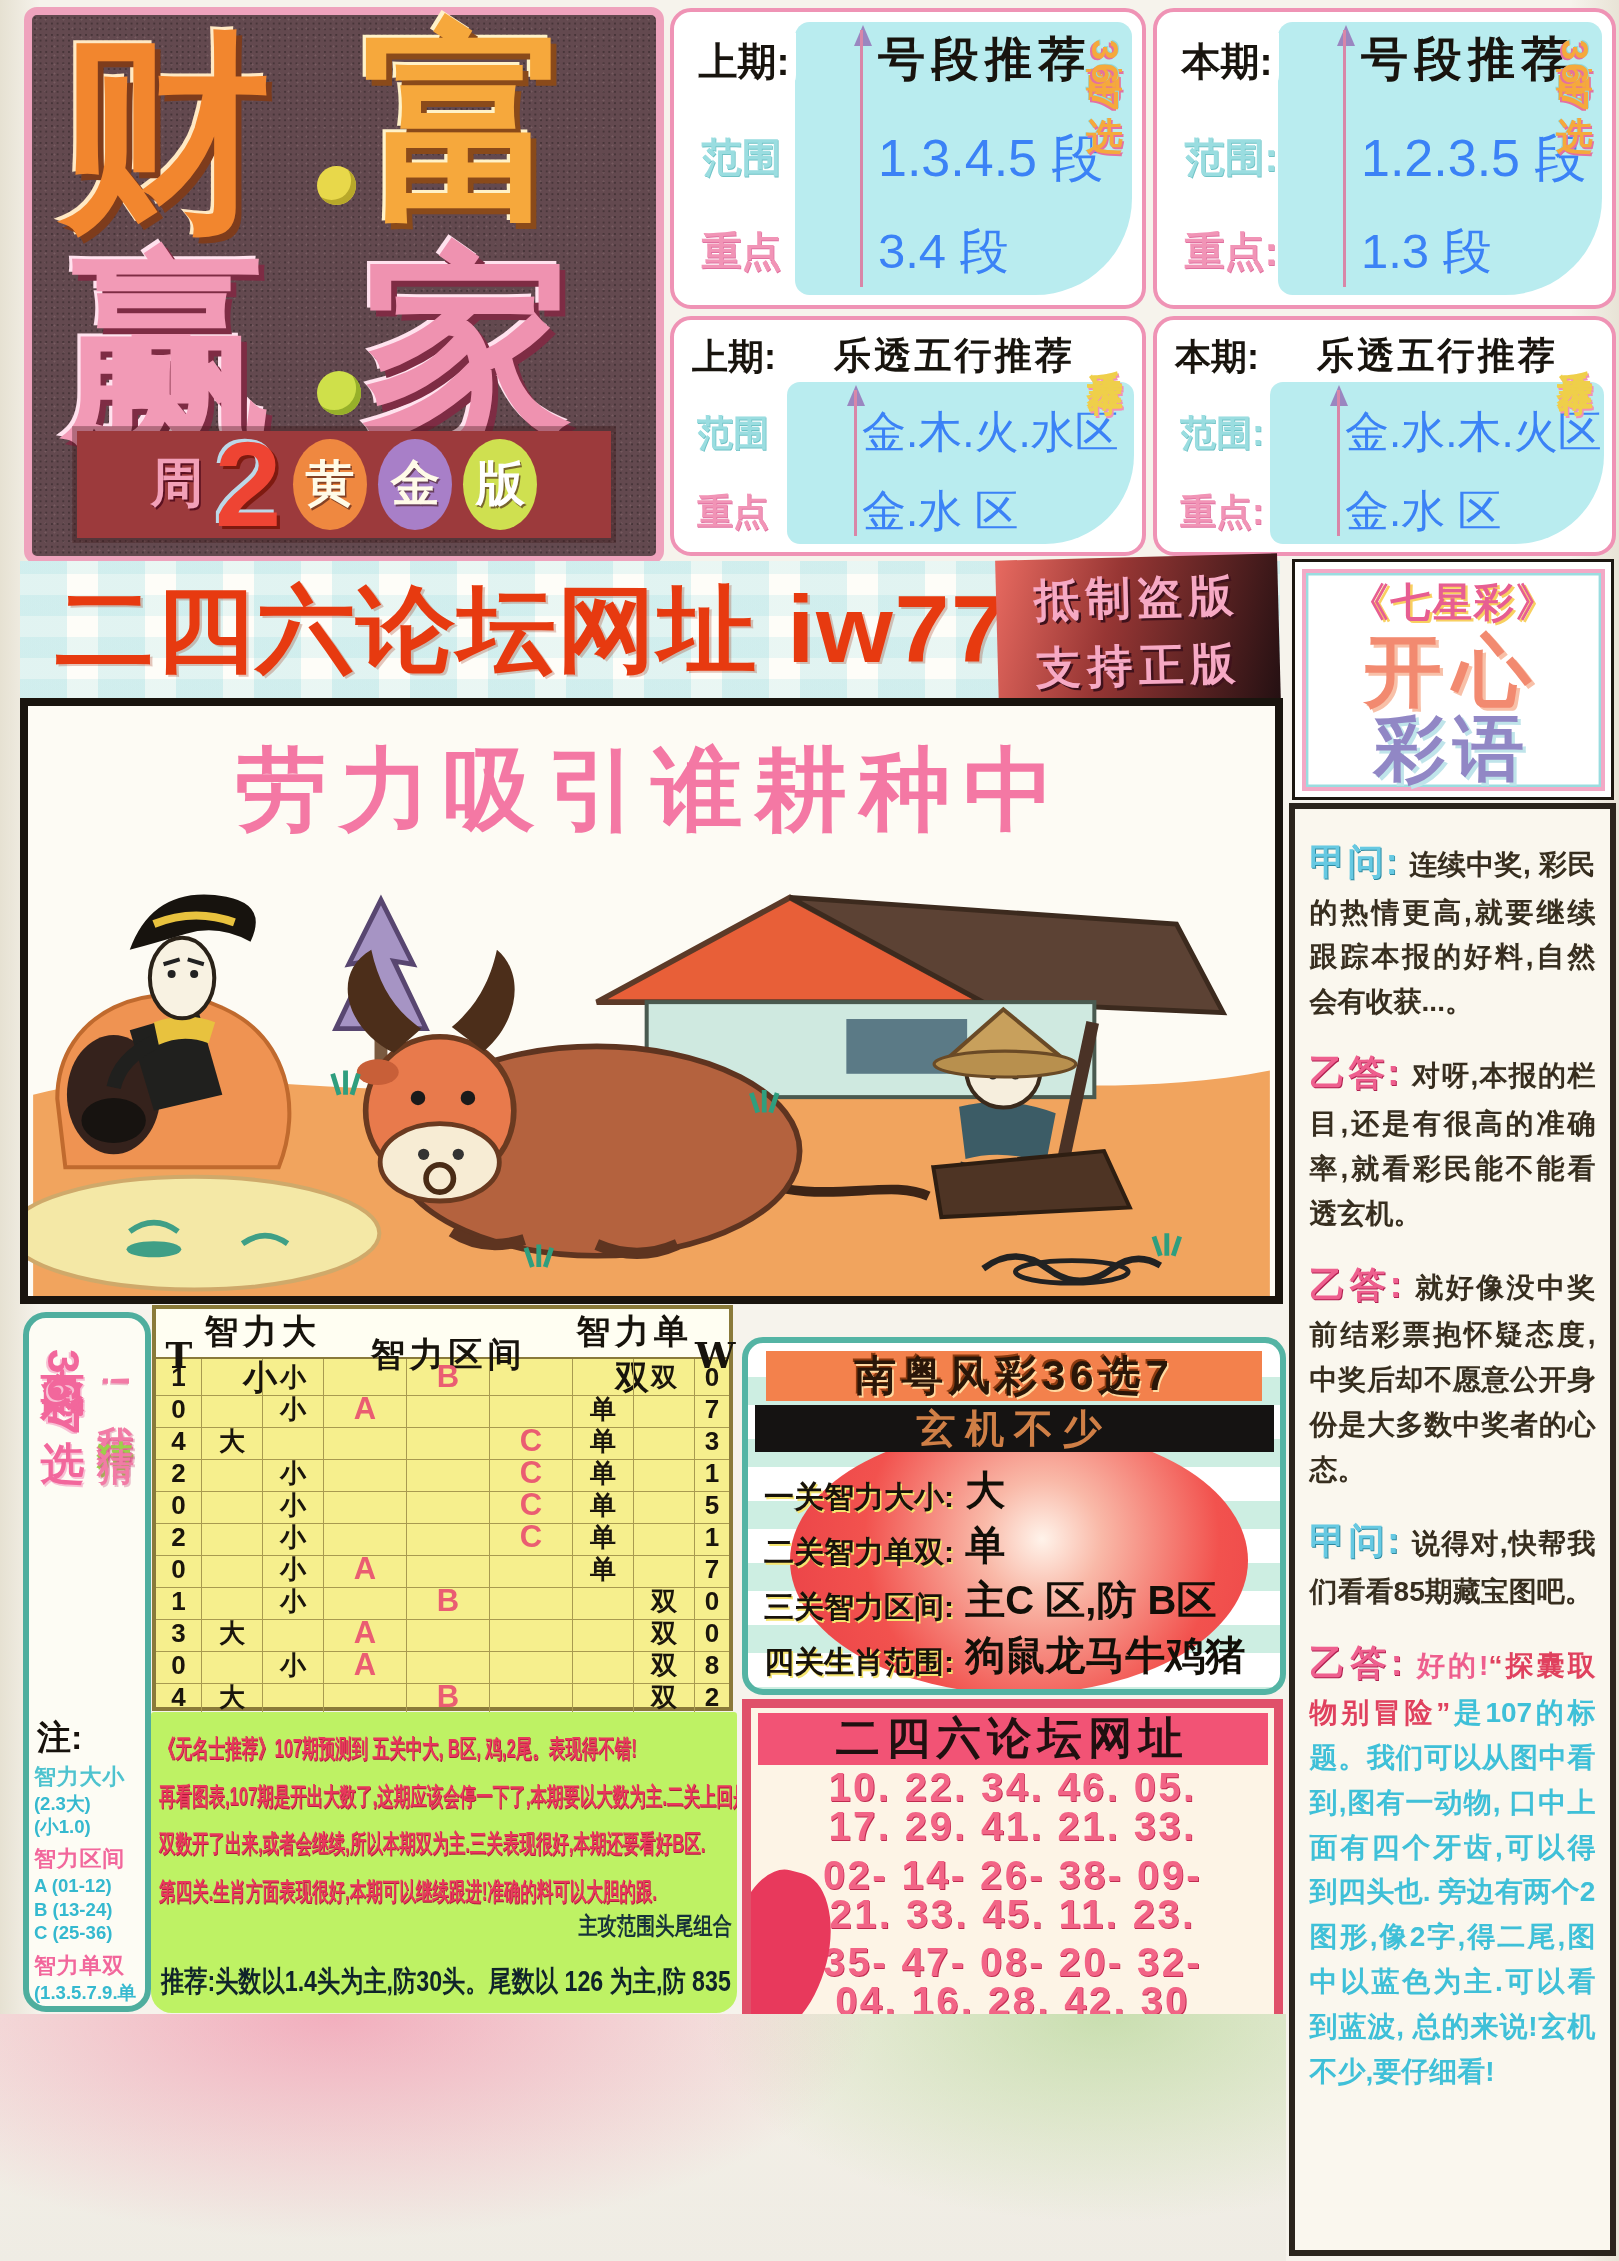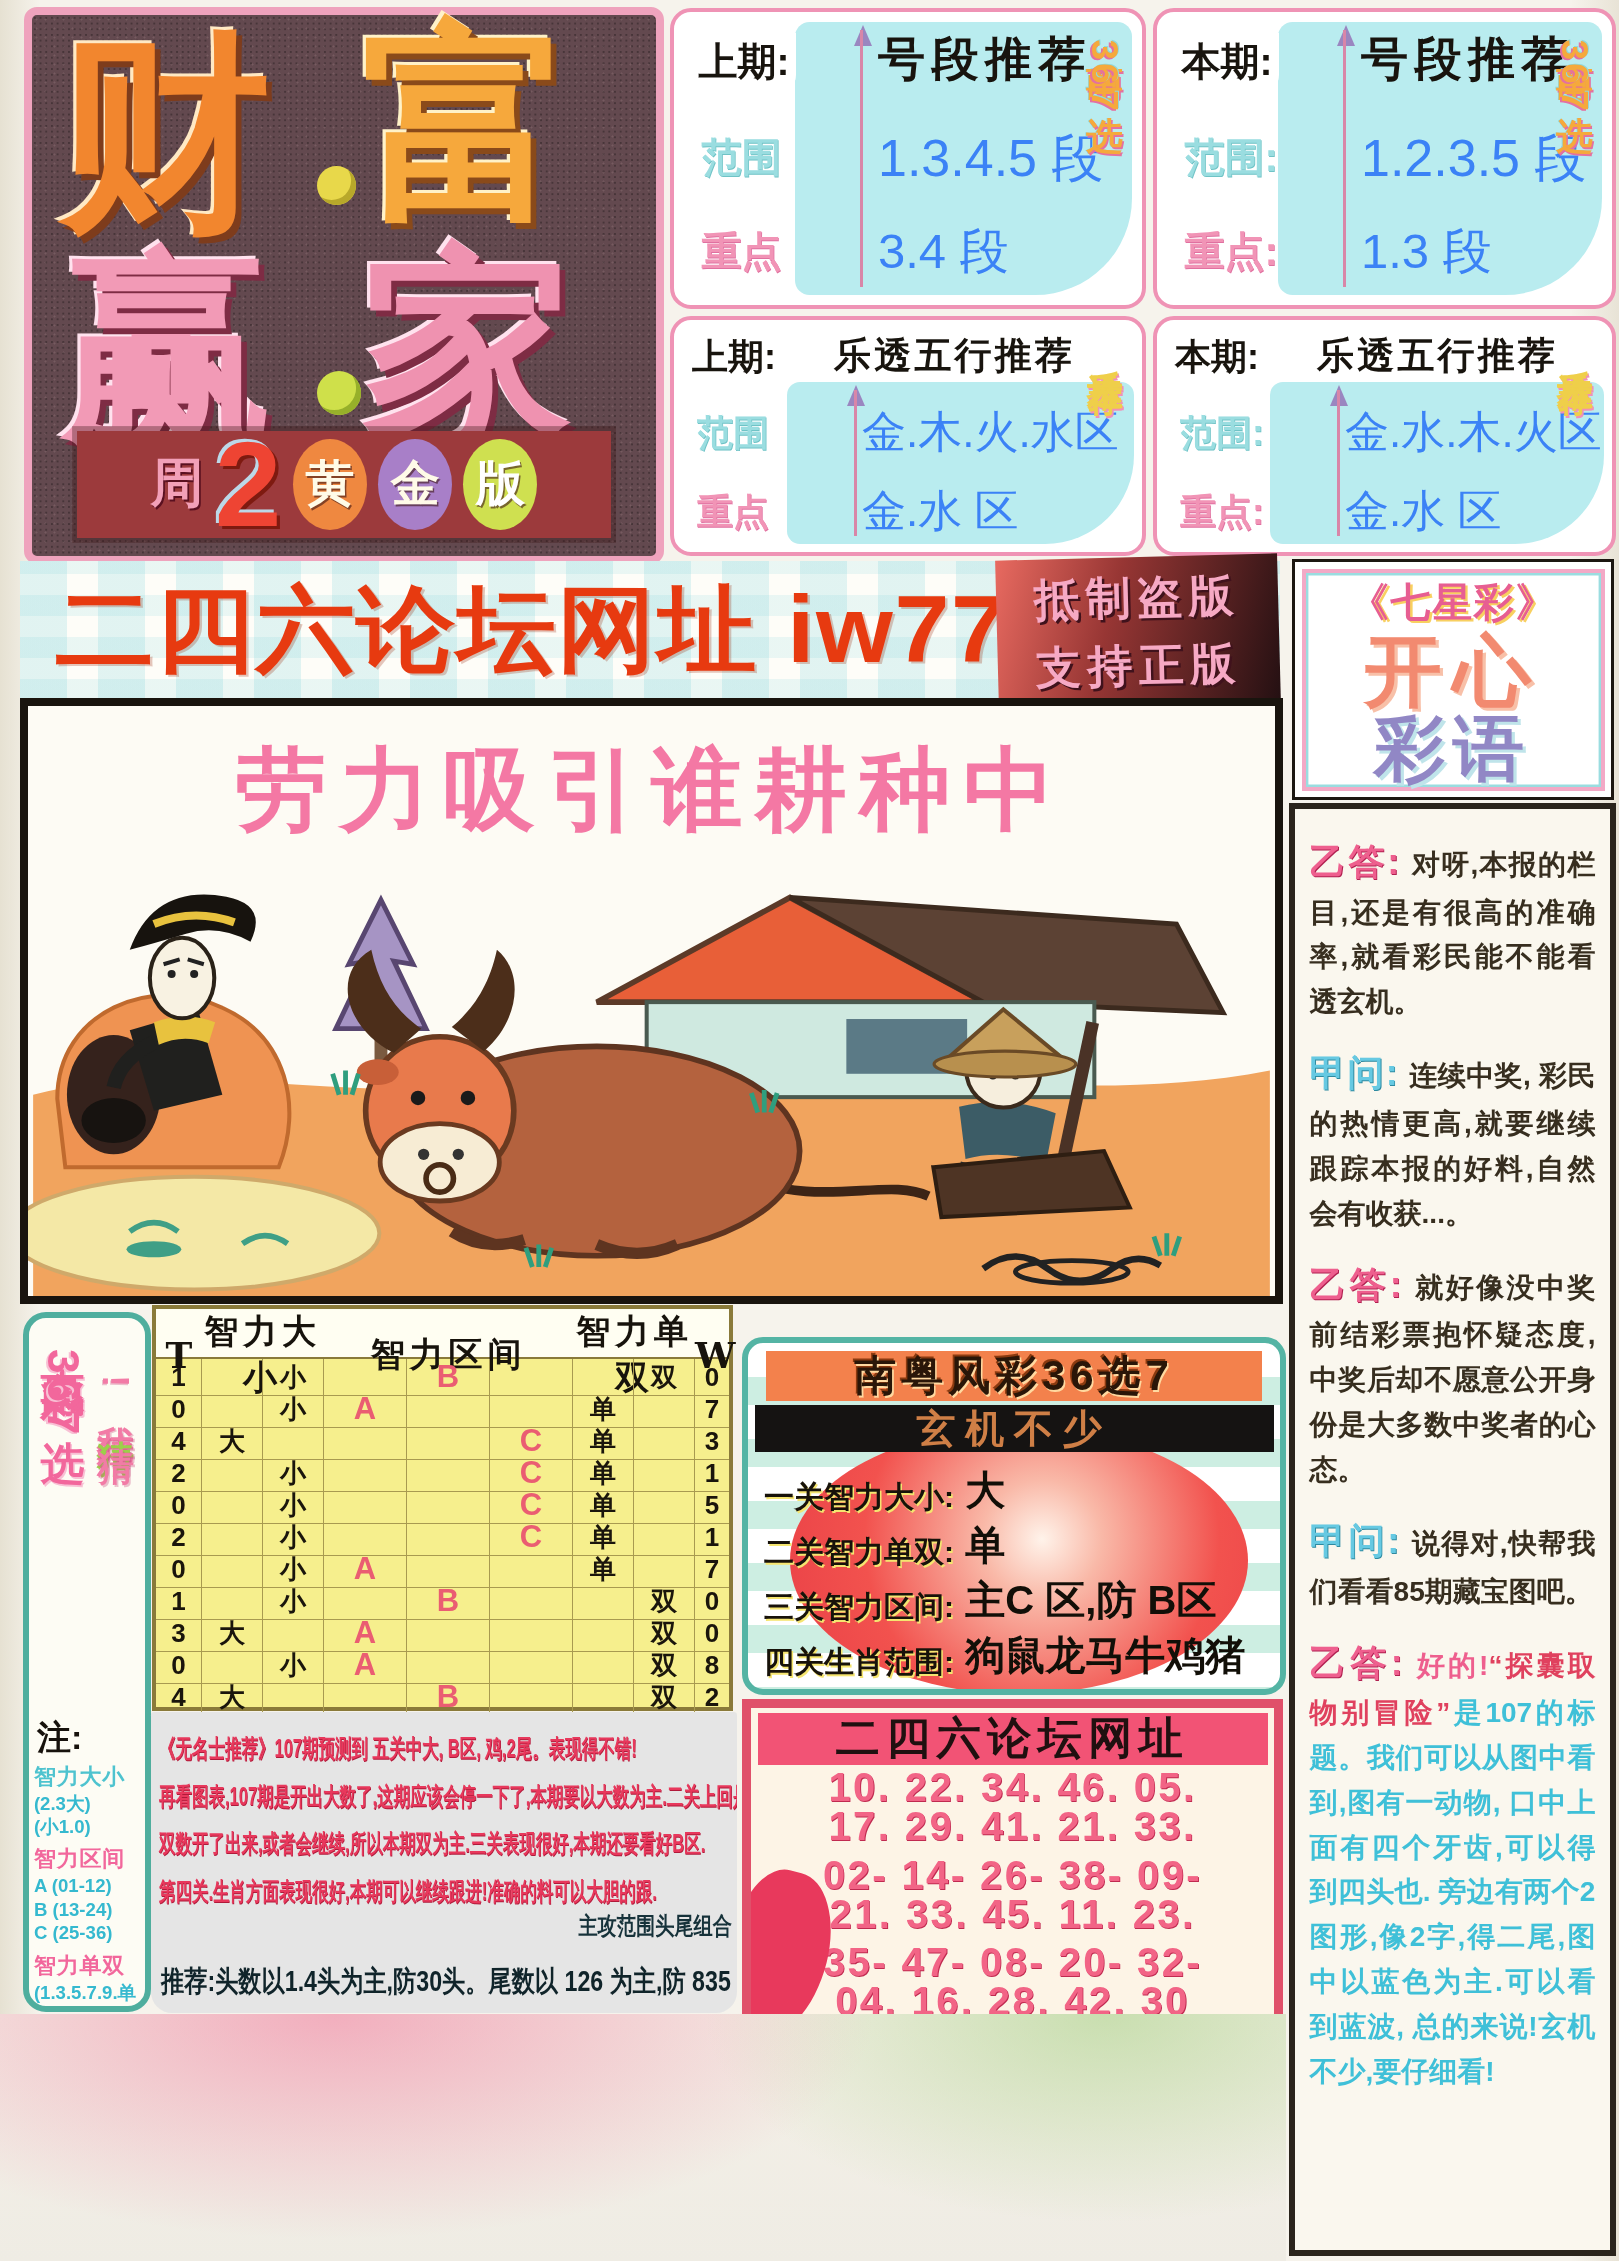--- a/index.html
+++ b/index.html
@@ -146,21 +146,21 @@
     letter-spacing:4.9px; text-shadow:1.6px 1.6px 0 #ffd9a0,-1.6px -1.6px 0 #8a3a10; }
   .tui-sub{ position:absolute; left:6.5px; right:6.5px; top:62px; height:47px; background:#151312;
     display:flex; align-items:center; justify-content:center; font-size:39px; font-weight:bold; color:#cf7f46;
     letter-spacing:9.7px; }
   .tui-lines{ position:absolute; left:16px; right:8px; top:120px; bottom:6.5px; display:flex; flex-direction:column; justify-content:space-between; }
   .tui-line{ display:flex; align-items:flex-end; gap:11.3px; }
   .tui-lab{ font-size:30px; font-weight:bold; color:#17120a; text-shadow:1.6px 1.6px 0 #f5e570; white-space:nowrap; }
   .tui-val{ font-size:40px; font-weight:bold; color:#120f08; white-space:nowrap; }
 
   
-  .notes{ left:151px; top:1712px; width:586px; height:301px; background:#e5e5e5; border-radius:3.2px 3.2px 21px 21px; padding:13px 6.5px 6.5px 8px; overflow:hidden; }
+  .notes{ left:151px; top:1712px; width:586px; height:301px; background:#bef264; border-radius:3.2px 3.2px 21px 21px; padding:13px 6.5px 6.5px 8px; overflow:hidden; }
   .note-line{ font-size:25px; font-weight:bold; color:#e8385c; white-space:nowrap;
     transform:scaleX(.66); transform-origin:left center; line-height:1.9; text-shadow:0.8px 0.8px 0 #b01a3a; }
   .note-side{ position:absolute; right:4.9px; bottom:71px; font-size:24px; font-weight:bold; color:#16323a;
     transform:scaleX(.8); transform-origin:right center; }
   .note-rec{ position:absolute; left:9.7px; bottom:11.3px; font-size:29px; font-weight:bold; color:#10242a;
     white-space:nowrap; transform:scaleX(.8); transform-origin:left center; }
 
   
   .formula{ left:742px; top:1699px; width:541px; height:374px; border:9.7px solid #e0506a; background:#fdf4e6; overflow:hidden; }
   .f-title{ margin:4.9px 6.5px 3.2px; height:52px; background:#f25375; display:flex; align-items:center; justify-content:center;
@@ -527,20 +527,20 @@
       <div class="frow">04. 16. 28. 42. 30</div>
     </div>
   <div class="f-foot f-foot1">七星彩合值</div>
 
 </div>
 
 <div class="abs bottom-grad"></div>
 
 <div class="abs qabox">
   <div>
+      <div class="qa-entry"><span class="qa-label lc-cyan">甲问:</span><span class="seg-black">连续中奖, 彩民的热情更高,就要继续跟踪本报的好料,自然会有收获...。</span></div>
       <div class="qa-entry"><span class="qa-label lc-pink">乙答:</span><span class="seg-black">对呀,本报的栏目,还是有很高的准确率,就看彩民能不能看透玄机。</span></div>
-      <div class="qa-entry"><span class="qa-label lc-cyan">甲问:</span><span class="seg-black">连续中奖, 彩民的热情更高,就要继续跟踪本报的好料,自然会有收获...。</span></div>
       <div class="qa-entry"><span class="qa-label lc-pink">乙答:</span><span class="seg-black">就好像没中奖前结彩票抱怀疑态度,中奖后却不愿意公开身份是大多数中奖者的心态。</span></div>
       <div class="qa-entry"><span class="qa-label lc-cyan">甲问:</span><span class="seg-black">说得对,快帮我们看看85期藏宝图吧。</span></div>
       <div class="qa-entry"><span class="qa-label lc-pink">乙答:</span><span class="seg-pink">好的!</span><span class="seg-red">“探囊取物别冒险”</span><span class="seg-cyan">是107的标题。我们可以从图中看到,图有一动物, 口中上面有四个牙齿,可以得到四头也. 旁边有两个2图形,像2字,得二尾,图中以蓝色为主.可以看到蓝波, 总的来说!玄机不少,要仔细看!</span></div>
     </div>
 </div>
 
 
 </body></html>

